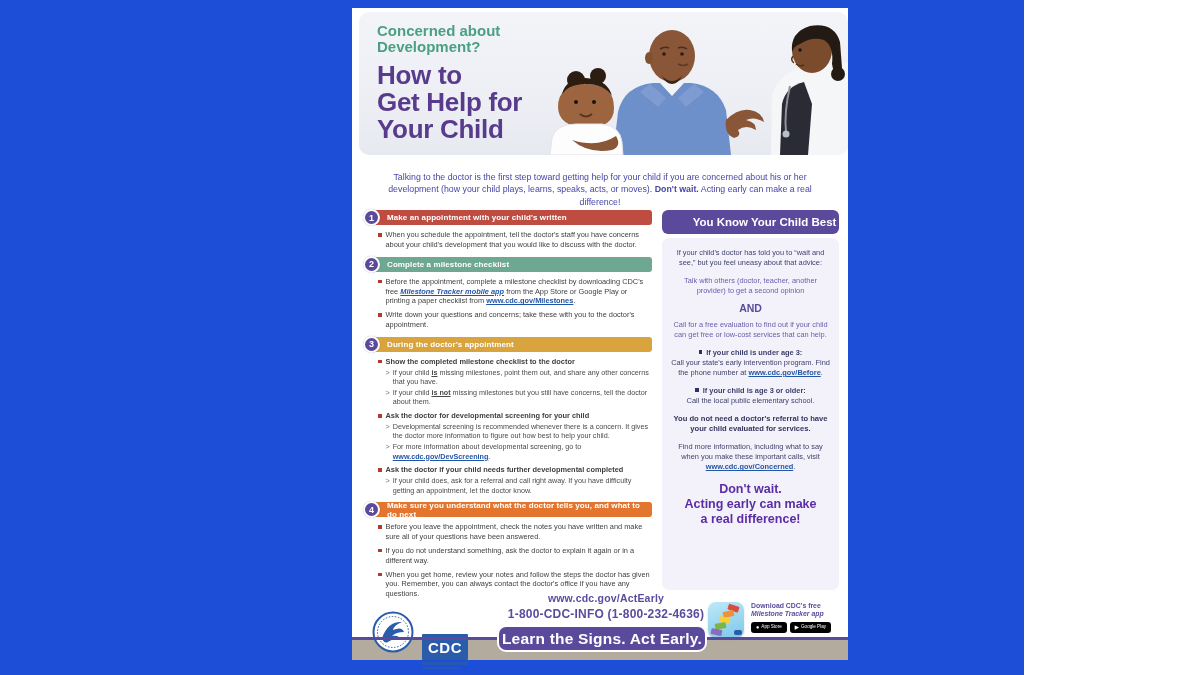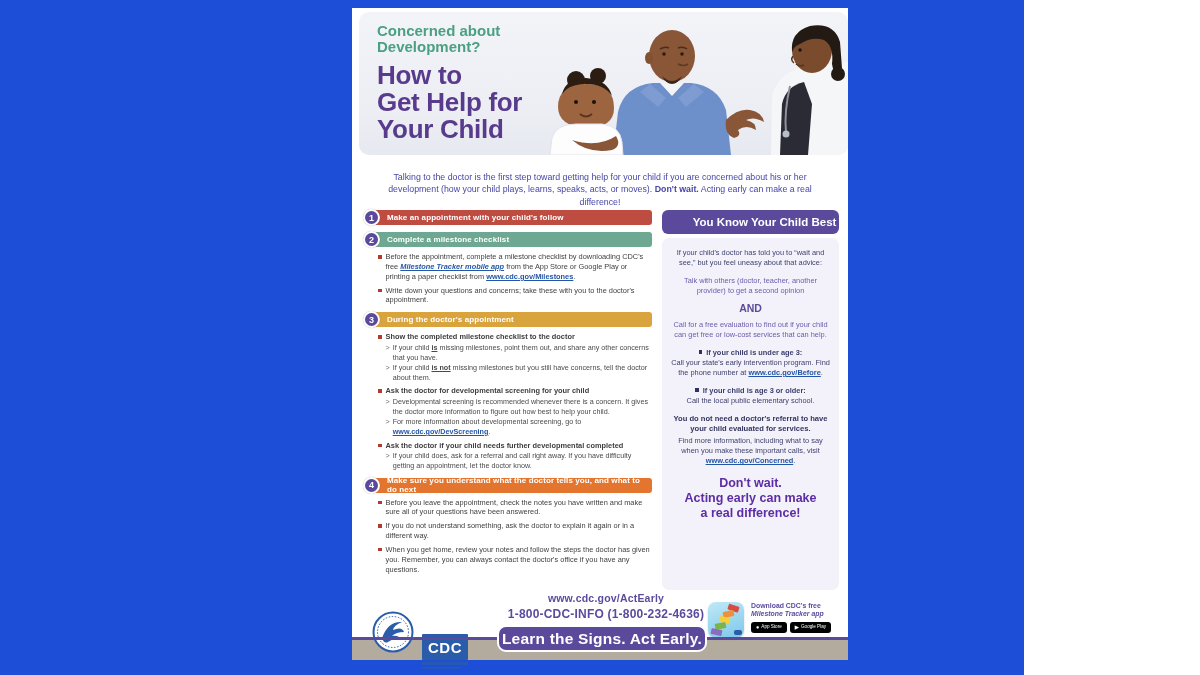--- a/index.html
+++ b/index.html
@@ -48,21 +48,21 @@
   .sidebar-header{height:24px;background:#5b4a9b;border-radius:6px;color:#fff;font-weight:bold;
                   font-size:11.5px;display:flex;align-items:center;justify-content:center;position:relative;z-index:2;padding-left:28px;}
   .sidebar-box{background:#f3f1f9;border-radius:7px;margin-top:4px;padding:10px 8px 12px 8px;
                min-height:330px;text-align:center;}
   .sb-p{font-size:7.4px;line-height:1.35;margin-bottom:8px;}
   .sb-dark{color:#40426f;}
   .sb-violet{color:#6c5caf;}
   .sb-and{color:#5b4a9b;font-weight:bold;font-size:10.5px;margin:-2px 0 6px 0;}
   .sb-bullet{font-size:7.4px;line-height:1.35;margin-bottom:8px;color:#3c3e6c;}
   .sb-bullet .blt{display:inline-block;width:3.5px;height:3.5px;background:#2e3166;margin-right:4px;vertical-align:1px;}
-  .sb-bold{color:#33355f;font-weight:bold;font-size:7.6px;line-height:1.35;margin-bottom:2px;}
+  .sb-bold{color:#33355f;font-weight:bold;font-size:7.6px;line-height:1.35;margin-bottom:8px;}
   .sb-big{color:#5c2da4;font-weight:bold;font-size:12.5px;line-height:1.18;margin-top:10px;}
 
   
   .footer-logos{position:absolute;left:20px;top:588px;display:flex;gap:8px;align-items:center;z-index:2;}
   .hhs-seal{width:42px;height:42px;}
   .cdc-logo{display:flex;flex-direction:column;gap:2px;margin-top:38px;}
   .cdc-box{width:46px;height:26px;background:#2a5caa;color:#fff;font-weight:bold;font-size:15px;
            display:flex;align-items:center;justify-content:center;letter-spacing:0.5px;border-radius:1px;}
   .cdc-sub{width:46px;height:2.5px;background:#2a5caa;opacity:.8;}
   .cdc-sub2{width:38px;height:2px;background:#2a5caa;opacity:.6;}
@@ -145,21 +145,29 @@
       </svg>
     </div>
 
     <div class="intro"><span>Talking to the doctor is the first step toward getting help for your child if you are concerned about his or her development (how your child plays, learns, speaks, acts, or moves). </span><span class="b">Don't wait.</span><span> Acting early can make a real difference!</span></div>
 
     <div class="content">
       <div class="steps-col">
           <div class="step">
             <div class="step-bar" style="background: rgb(191, 76, 65);">
               <span class="step-num">1</span>
-              <span class="step-title">Make an appointment with your child's follow</span>
+              <span class="step-title">Make an appointment with your child's written</span>
+            </div>
+            <div class="bullets">
+              <div class="bullet">
+                <span class="bullet-marker"></span>
+                <div>
+                  <div class="bullet-text"><span>When you schedule the appointment, tell the doctor's staff you have concerns about your child's development that you would like to discuss with the doctor.</span></div>
+                </div>
+              </div>
             </div>
           </div>
           <div class="step">
             <div class="step-bar" style="background: rgb(110, 168, 146);">
               <span class="step-num">2</span>
               <span class="step-title">Complete a milestone checklist</span>
             </div>
             <div class="bullets">
               <div class="bullet">
                 <span class="bullet-marker"></span>

